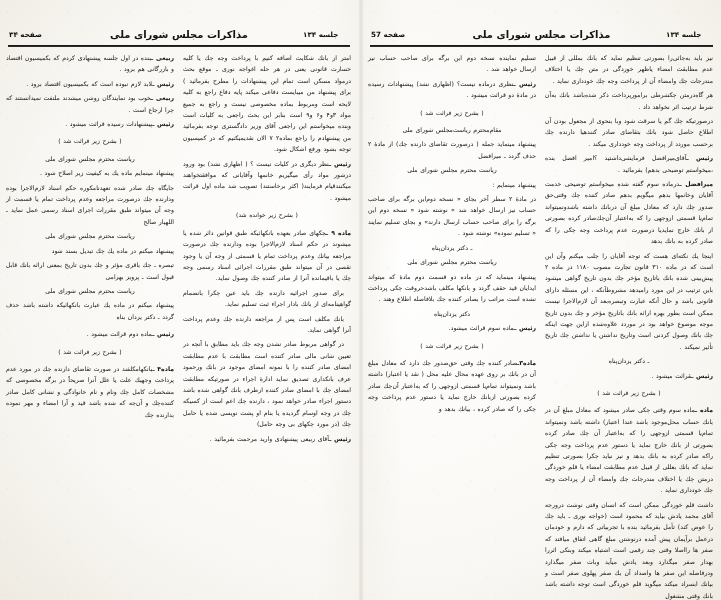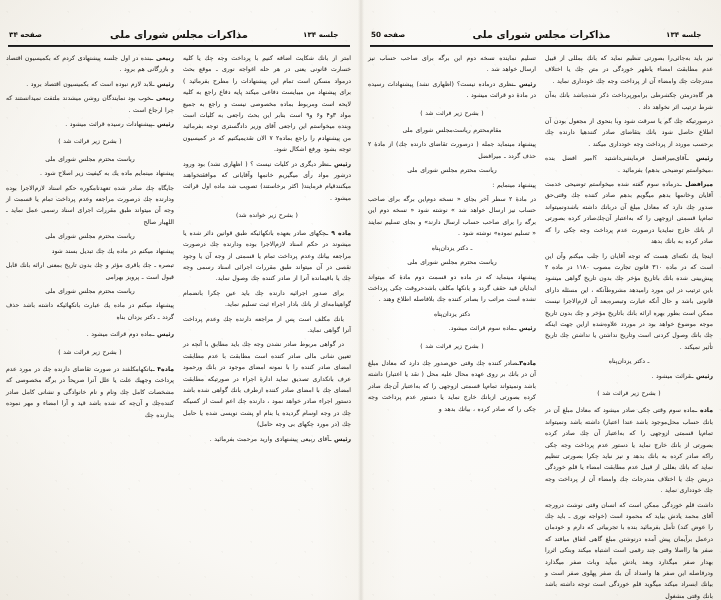--- a/index.html
+++ b/index.html
@@ -150,21 +150,21 @@
         <p class="body"><b class="spk">رئیس ـ</b><span>آقاى ربیعى پیشنهادى وارید مرحمت بفرمائید .</span></p>
       </div>
 
     </div>
   </div>
 
   <div class="page left">
     <div class="runhead">
       <span class="rh-side r">جلسه ۱۳۴</span>
       <span class="rh-title">مذاکرات مجلس شورای ملی</span>
-      <span class="rh-side l">صفحه 50</span>
+      <span class="rh-side l">صفحه 57</span>
     </div>
     <div class="rule"></div>
     <div class="cols">
 
       <div class="col">
         <p class="body">تسلیم نماینده نسخه دوم این برگه براى صاحب حساب نیز ارسال خواهد شد .</p>
         <div class="sp-s"></div>
         <p class="body"><b class="spk">رئیس ـ</b><span>نظرى درماده نیست؟ (اظهارى نشد) پیشنهادات رسیده در مادهٔ دو قرائت میشود .</span></p>
         <div class="sp"></div>
         <p class="paren">( بشرح زیر قرائت شد )</p>

